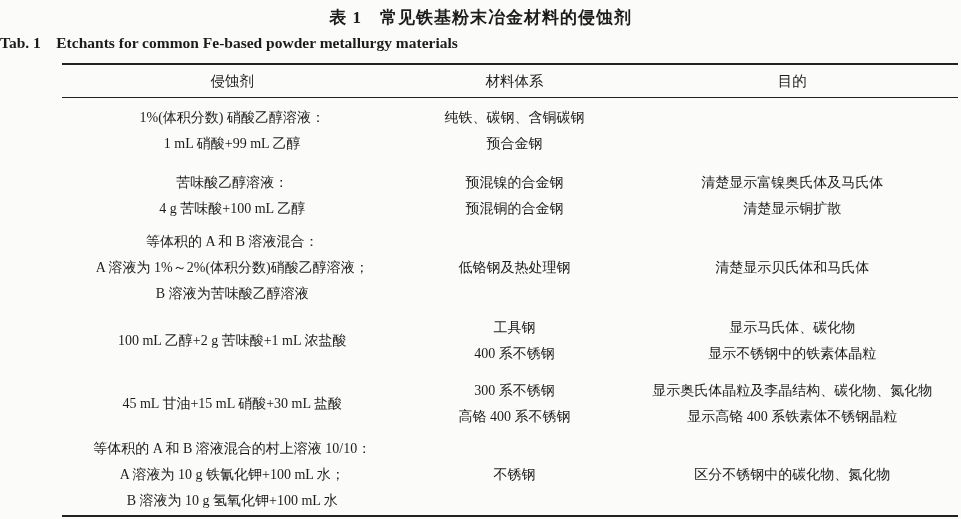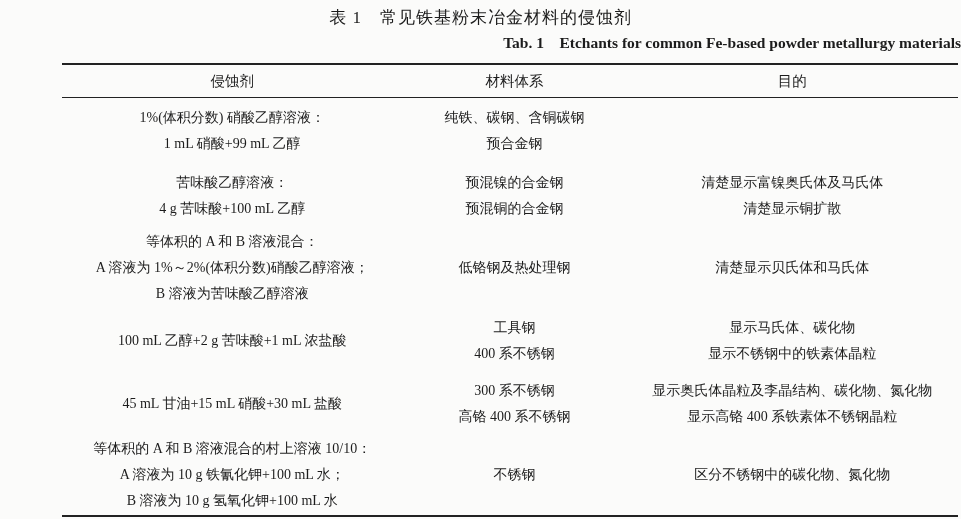--- a/index.html
+++ b/index.html
@@ -8,27 +8,27 @@
     background:#fbfbfa;
     font-family:"Liberation Serif","DejaVu Serif",serif;
     color:#1c1c1c;
     overflow:hidden;
     position:relative;
   }
   .page{position:absolute;inset:0;}
   .title-zh{
     position:absolute;top:6px;left:0;width:100%;
     text-align:center;
-    font-weight:normal;
+    font-weight:bold;
     font-size:17px;
     letter-spacing:1px;
   }
   .title-en{
     position:absolute;top:33px;left:0;width:100%;
-    text-align:right;
+    text-align:left;
     font-weight:bold;
     font-size:15.5px;
   }
   .etch-table{
     position:absolute;
     left:62px;top:63px;width:896px;
     border-top:2.5px solid #222;
     border-bottom:2.5px solid #222;
   }
   .thead{

